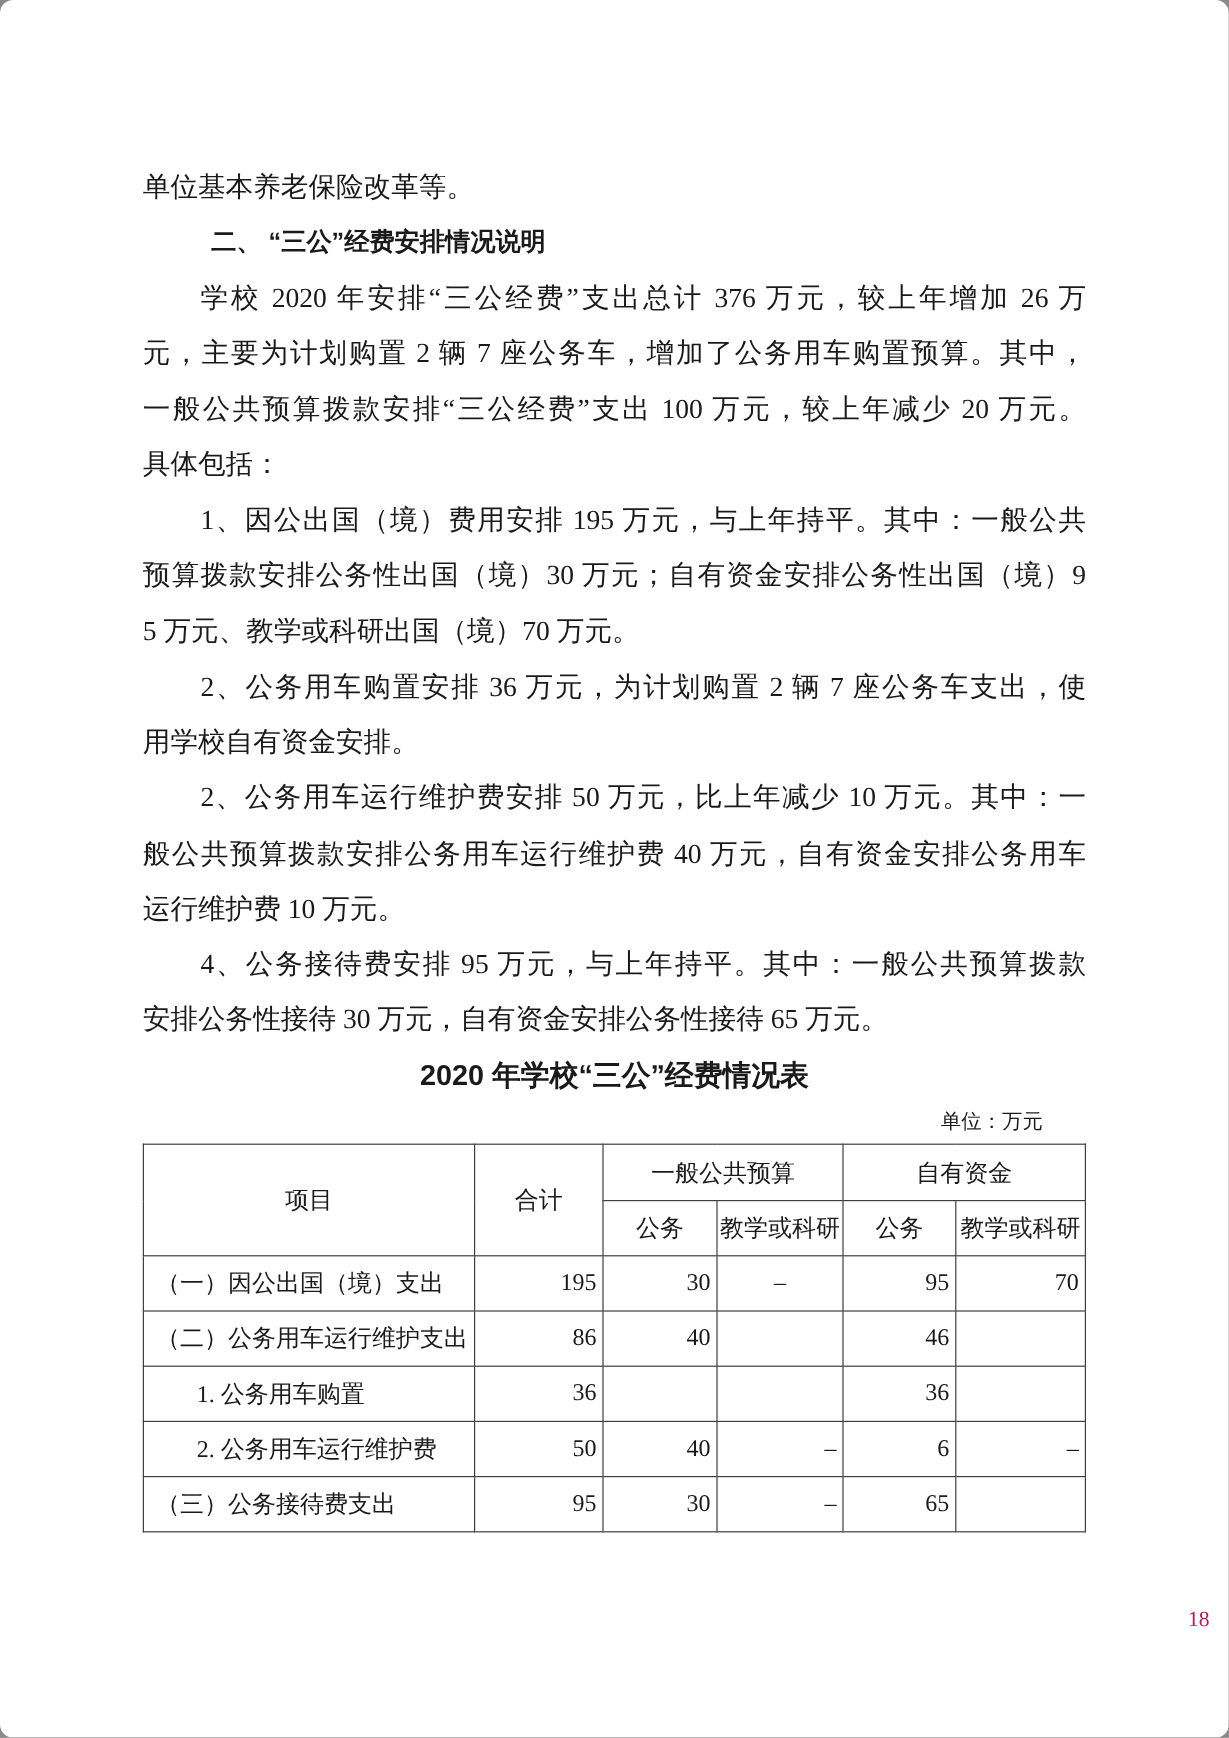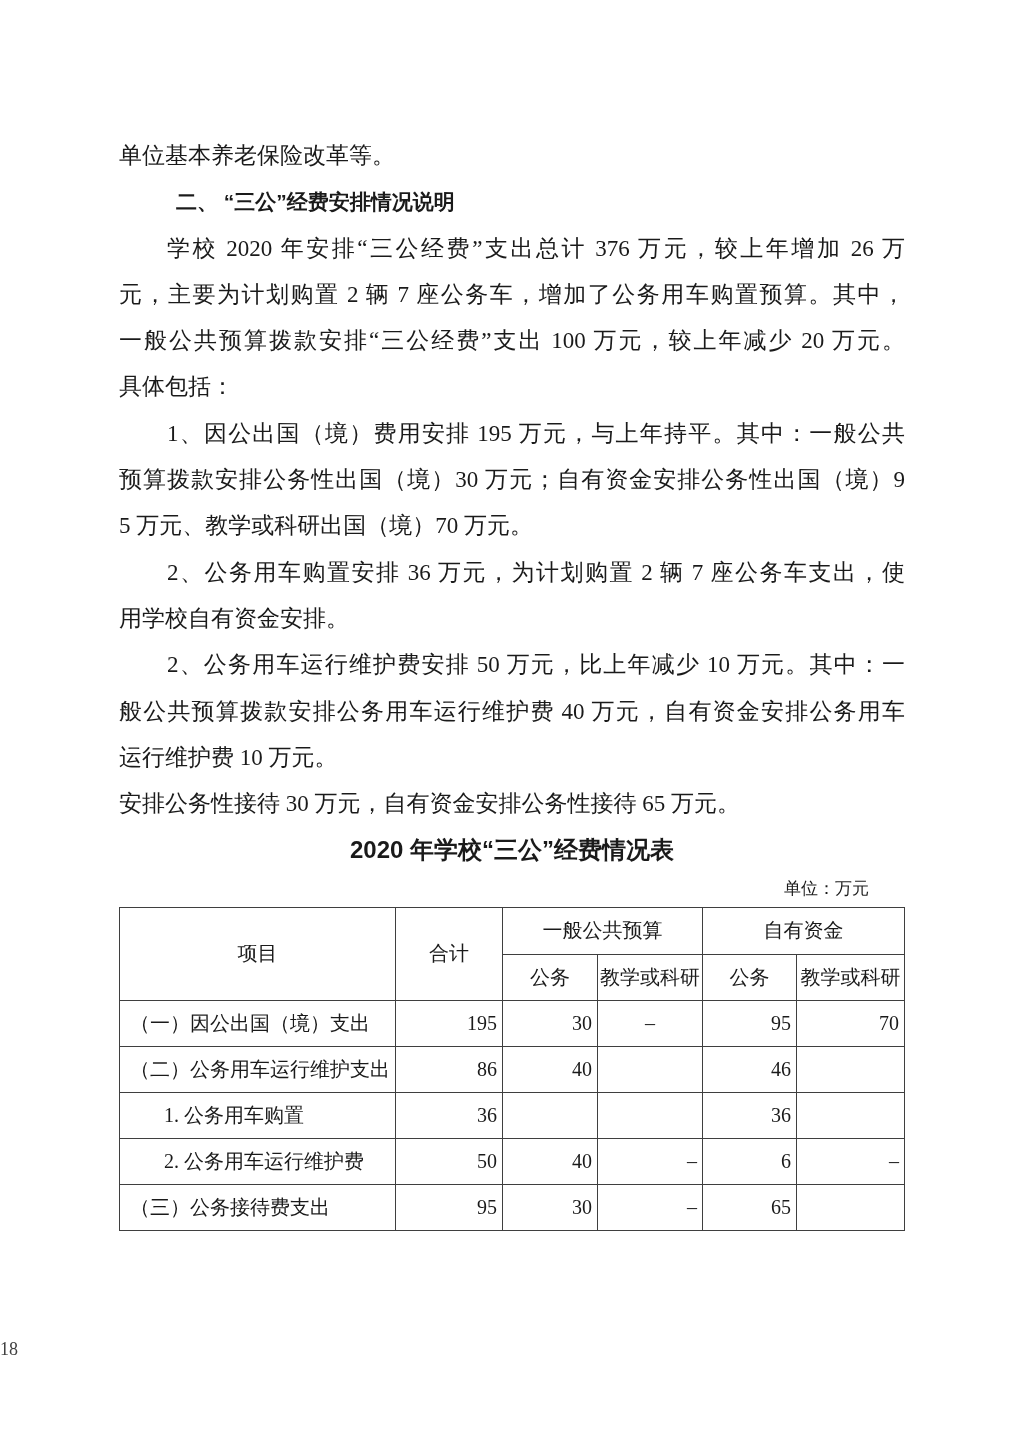--- a/index.html
+++ b/index.html
@@ -11,20 +11,21 @@
   html, body { background: #888; }
   .page {
     position: relative;
     width: 1024px;
     height: 1448px;
     margin: 0 auto;
     background: var(--bg);
     font-family: "Liberation Serif", "DejaVu Serif", serif;
     color: var(--text);
     overflow: hidden;
+    border-radius: 11px;
   }
   .content {
     position: absolute;
     left: 119px;
     top: 133px;
     width: 786px;
   }
   .line {
     height: 46.3px;
     line-height: 46.3px;
@@ -79,23 +80,23 @@
   table.expense thead tr.sub th { height: 46px; text-align: center; }
   table.expense tbody td { height: 46px; }
   td.label { text-align: left; padding-left: 10px; }
   td.label.lvl2 { padding-left: 44px; }
   td.num { text-align: right; padding-right: 5px; }
   td.num.ctr { text-align: center; padding-right: 0; }
   .page-number {
     position: absolute;
     left: 0; right: 16px;
     top: 1339px;
-    text-align: left;
+    text-align: right;
     font-size: 18px;
-    color: #404040;
+    color: #be185d;
   }
 </style>
 </head>
 <body>
 
 <div class="page">
   <div class="content">
 
     <div class="line end">单位基本养老保险改革等。</div>
     <div class="line heading">二、 “三公”经费安排情况说明</div>
@@ -104,20 +105,21 @@
     <div class="line">一般公共预算拨款安排“三公经费”支出 100 万元，较上年减少 20 万元。</div>
     <div class="line end">具体包括：</div>
     <div class="line indent">1、因公出国（境）费用安排 195 万元，与上年持平。其中：一般公共</div>
     <div class="line">预算拨款安排公务性出国（境）30 万元；自有资金安排公务性出国（境）9</div>
     <div class="line end">5 万元、教学或科研出国（境）70 万元。</div>
     <div class="line indent">2、公务用车购置安排 36 万元，为计划购置 2 辆 7 座公务车支出，使</div>
     <div class="line end">用学校自有资金安排。</div>
     <div class="line indent">2、公务用车运行维护费安排 50 万元，比上年减少 10 万元。其中：一</div>
     <div class="line">般公共预算拨款安排公务用车运行维护费 40 万元，自有资金安排公务用车</div>
     <div class="line end">运行维护费 10 万元。</div>
+    <div class="line indent">4、公务接待费安排 95 万元，与上年持平。其中：一般公共预算拨款</div>
     <div class="line end">安排公务性接待 30 万元，自有资金安排公务性接待 65 万元。</div>
 
     <div class="table-title">2020 年学校“三公”经费情况表</div>
     <div class="unit-note">单位：万元</div>
 
     <table class="expense">
       <colgroup>
         <col style="width:276px">
           <col style="width:107px">
           <col style="width:95px">

